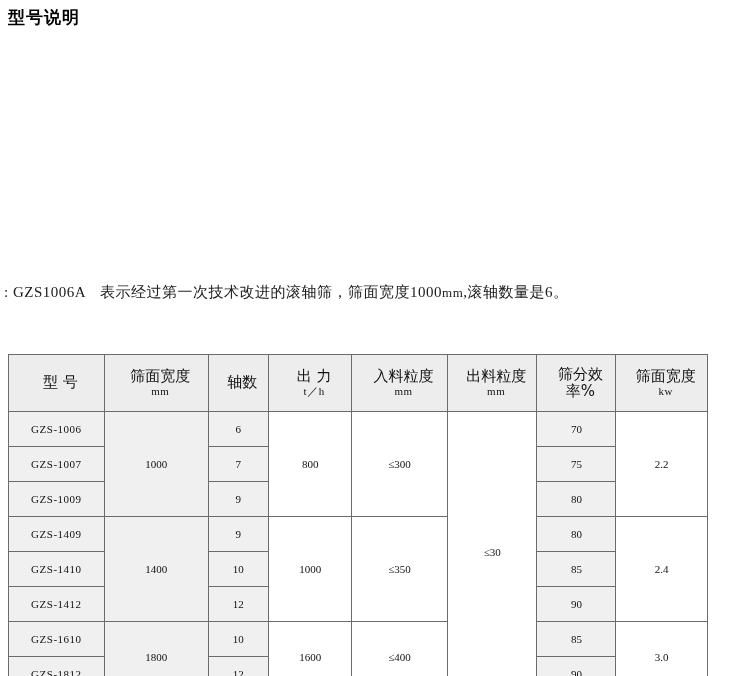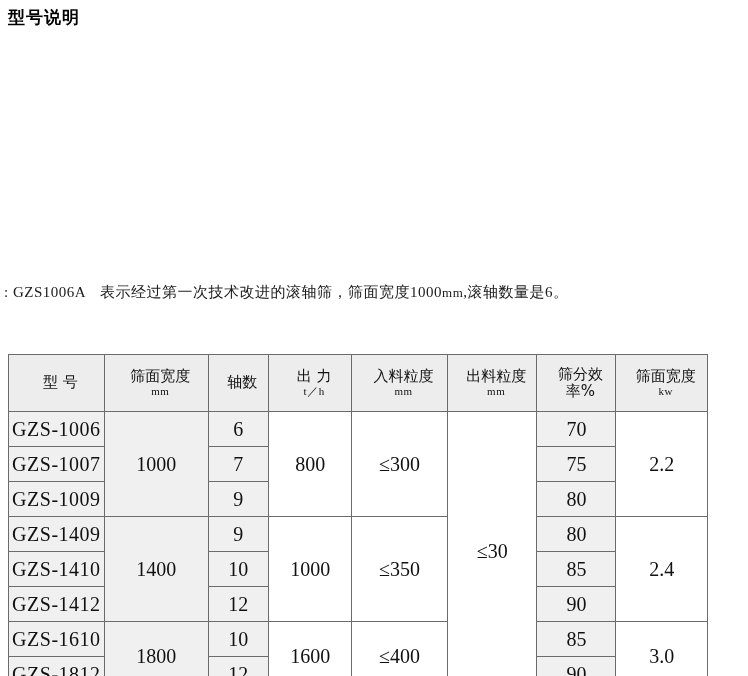--- a/index.html
+++ b/index.html
@@ -112,21 +112,21 @@
     border-collapse: collapse;
     width: 700px;
     table-layout: fixed;
   }
   table.spec th,
   table.spec td {
     border: 1px solid #6b6b6b;
     text-align: center;
     vertical-align: middle;
     font-family: "Liberation Serif", "DejaVu Serif", serif;
-    font-size: 20px;
+    font-size: 11px;
     color: #111;
     padding: 0;
     height: 34px;
   }
   table.spec thead th {
     background: #ededed;
     height: 56px;
     font-family: "DejaVu Sans", "Liberation Sans", sans-serif;
     font-size: 15px;
     font-weight: normal;

